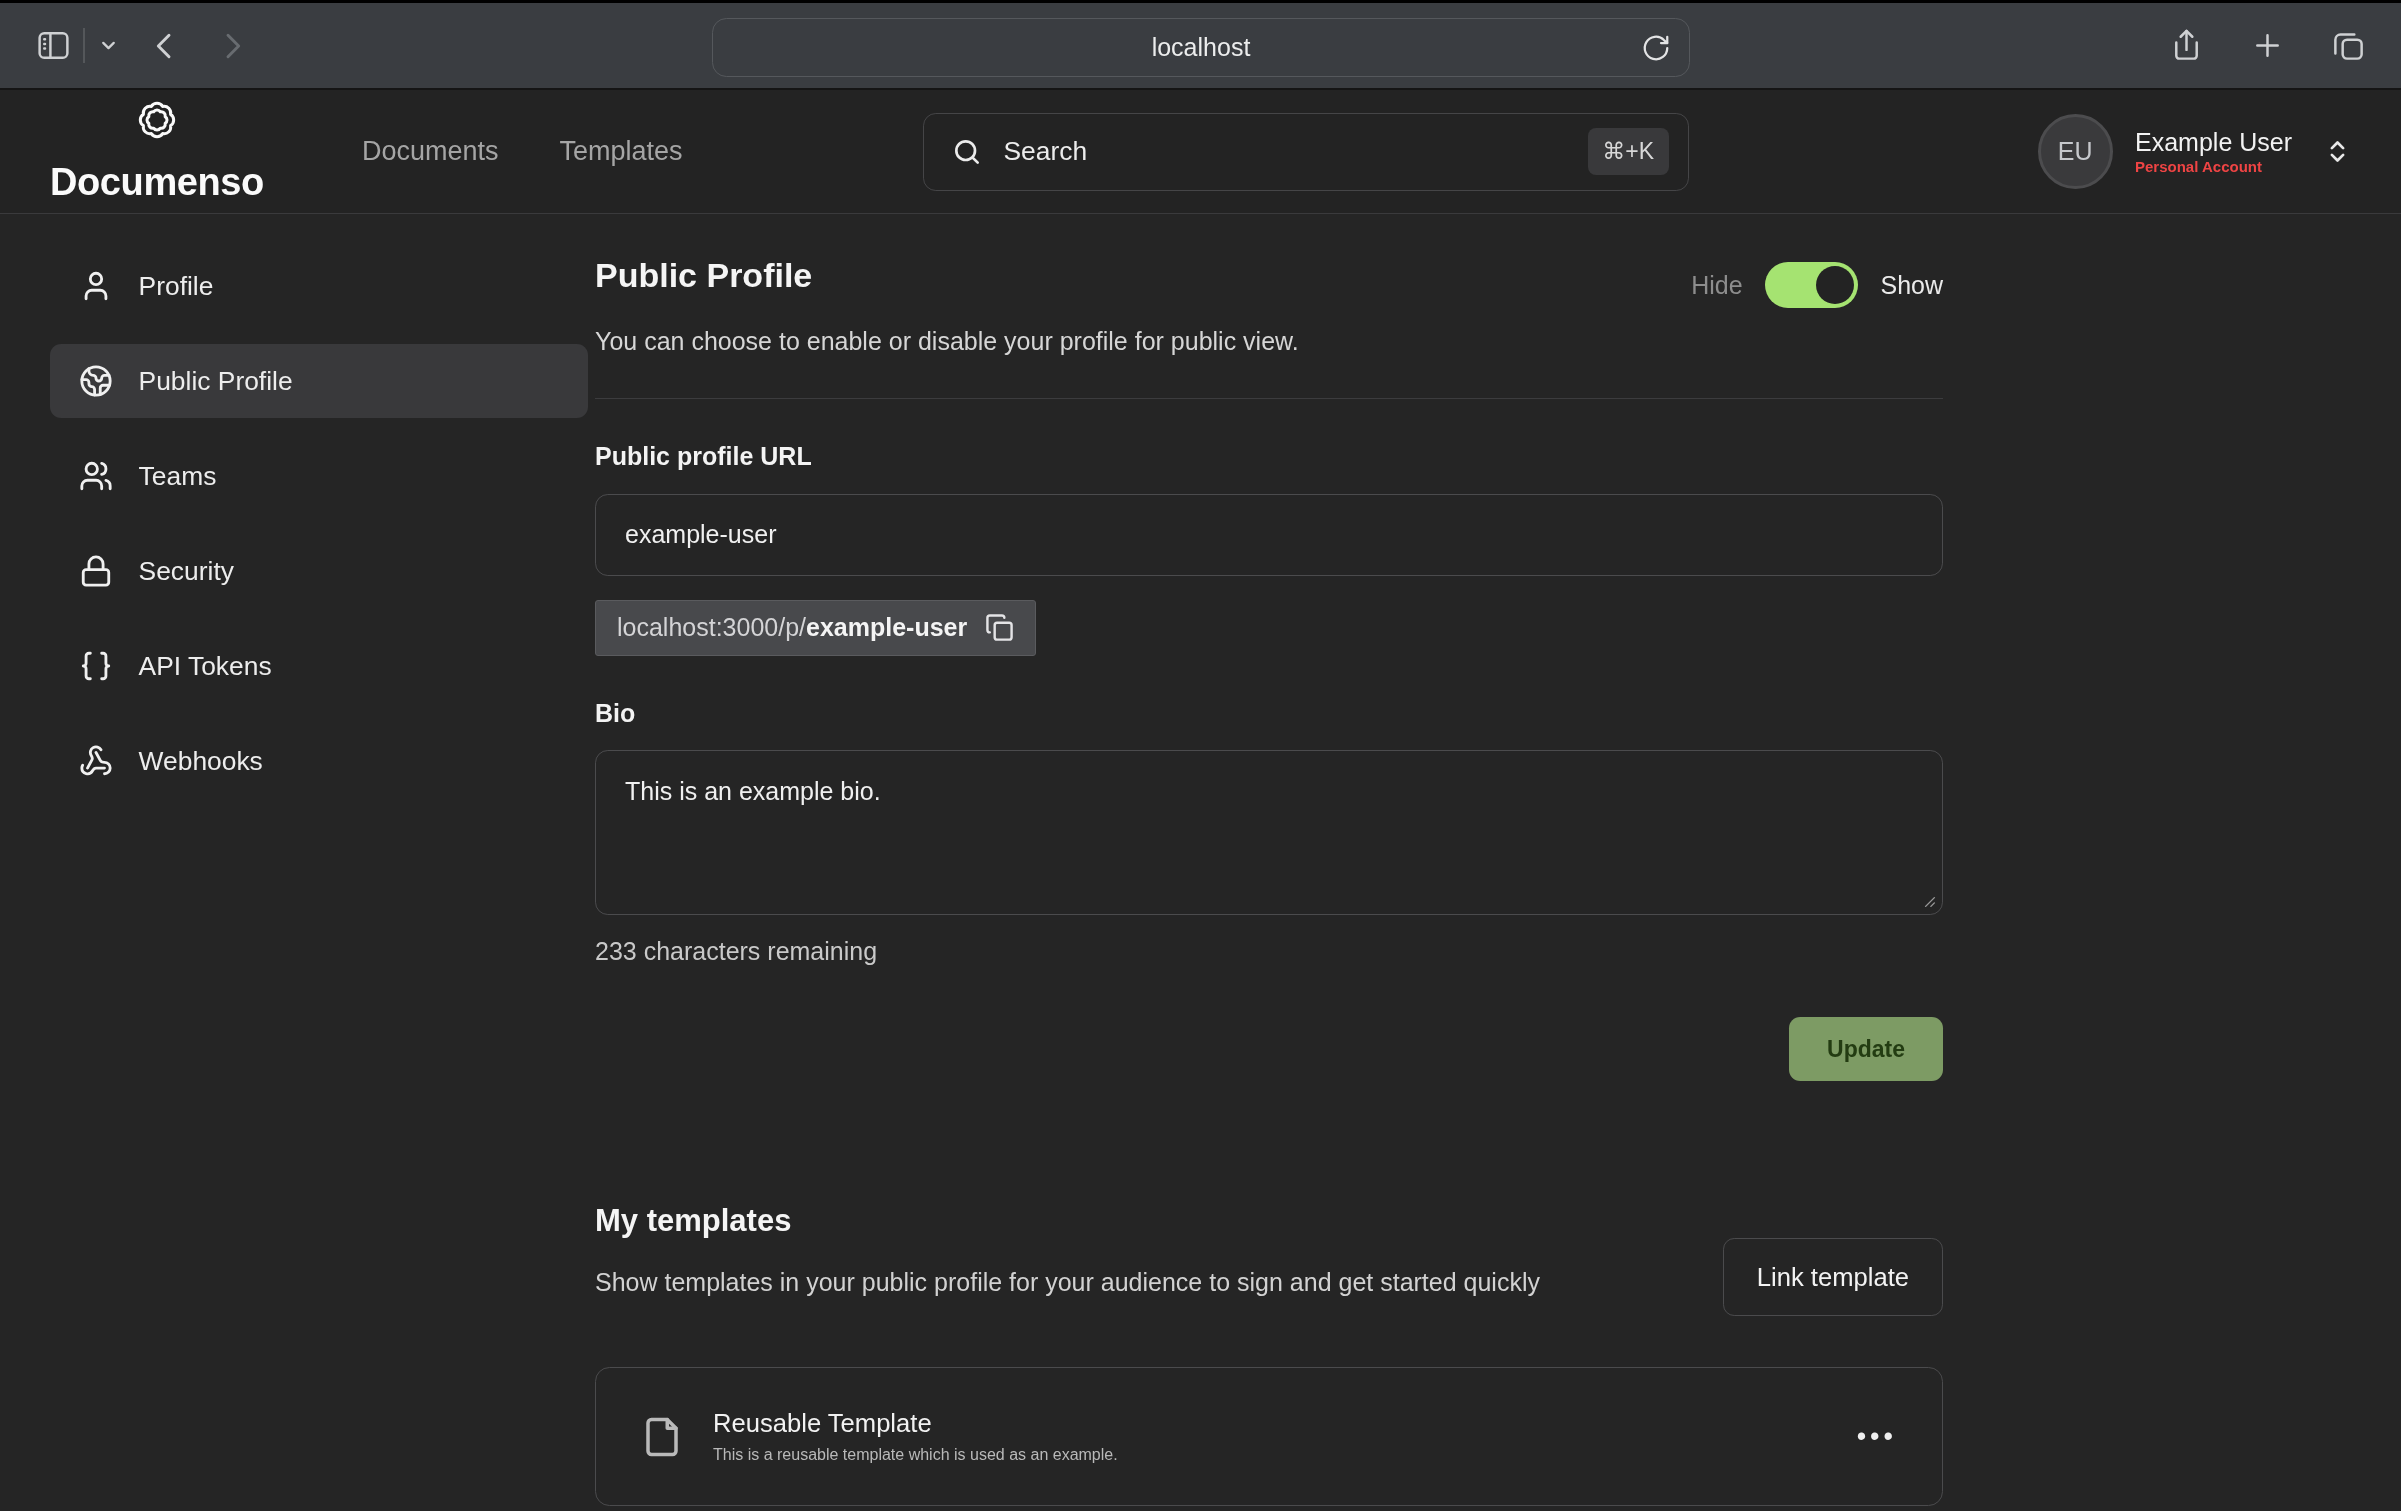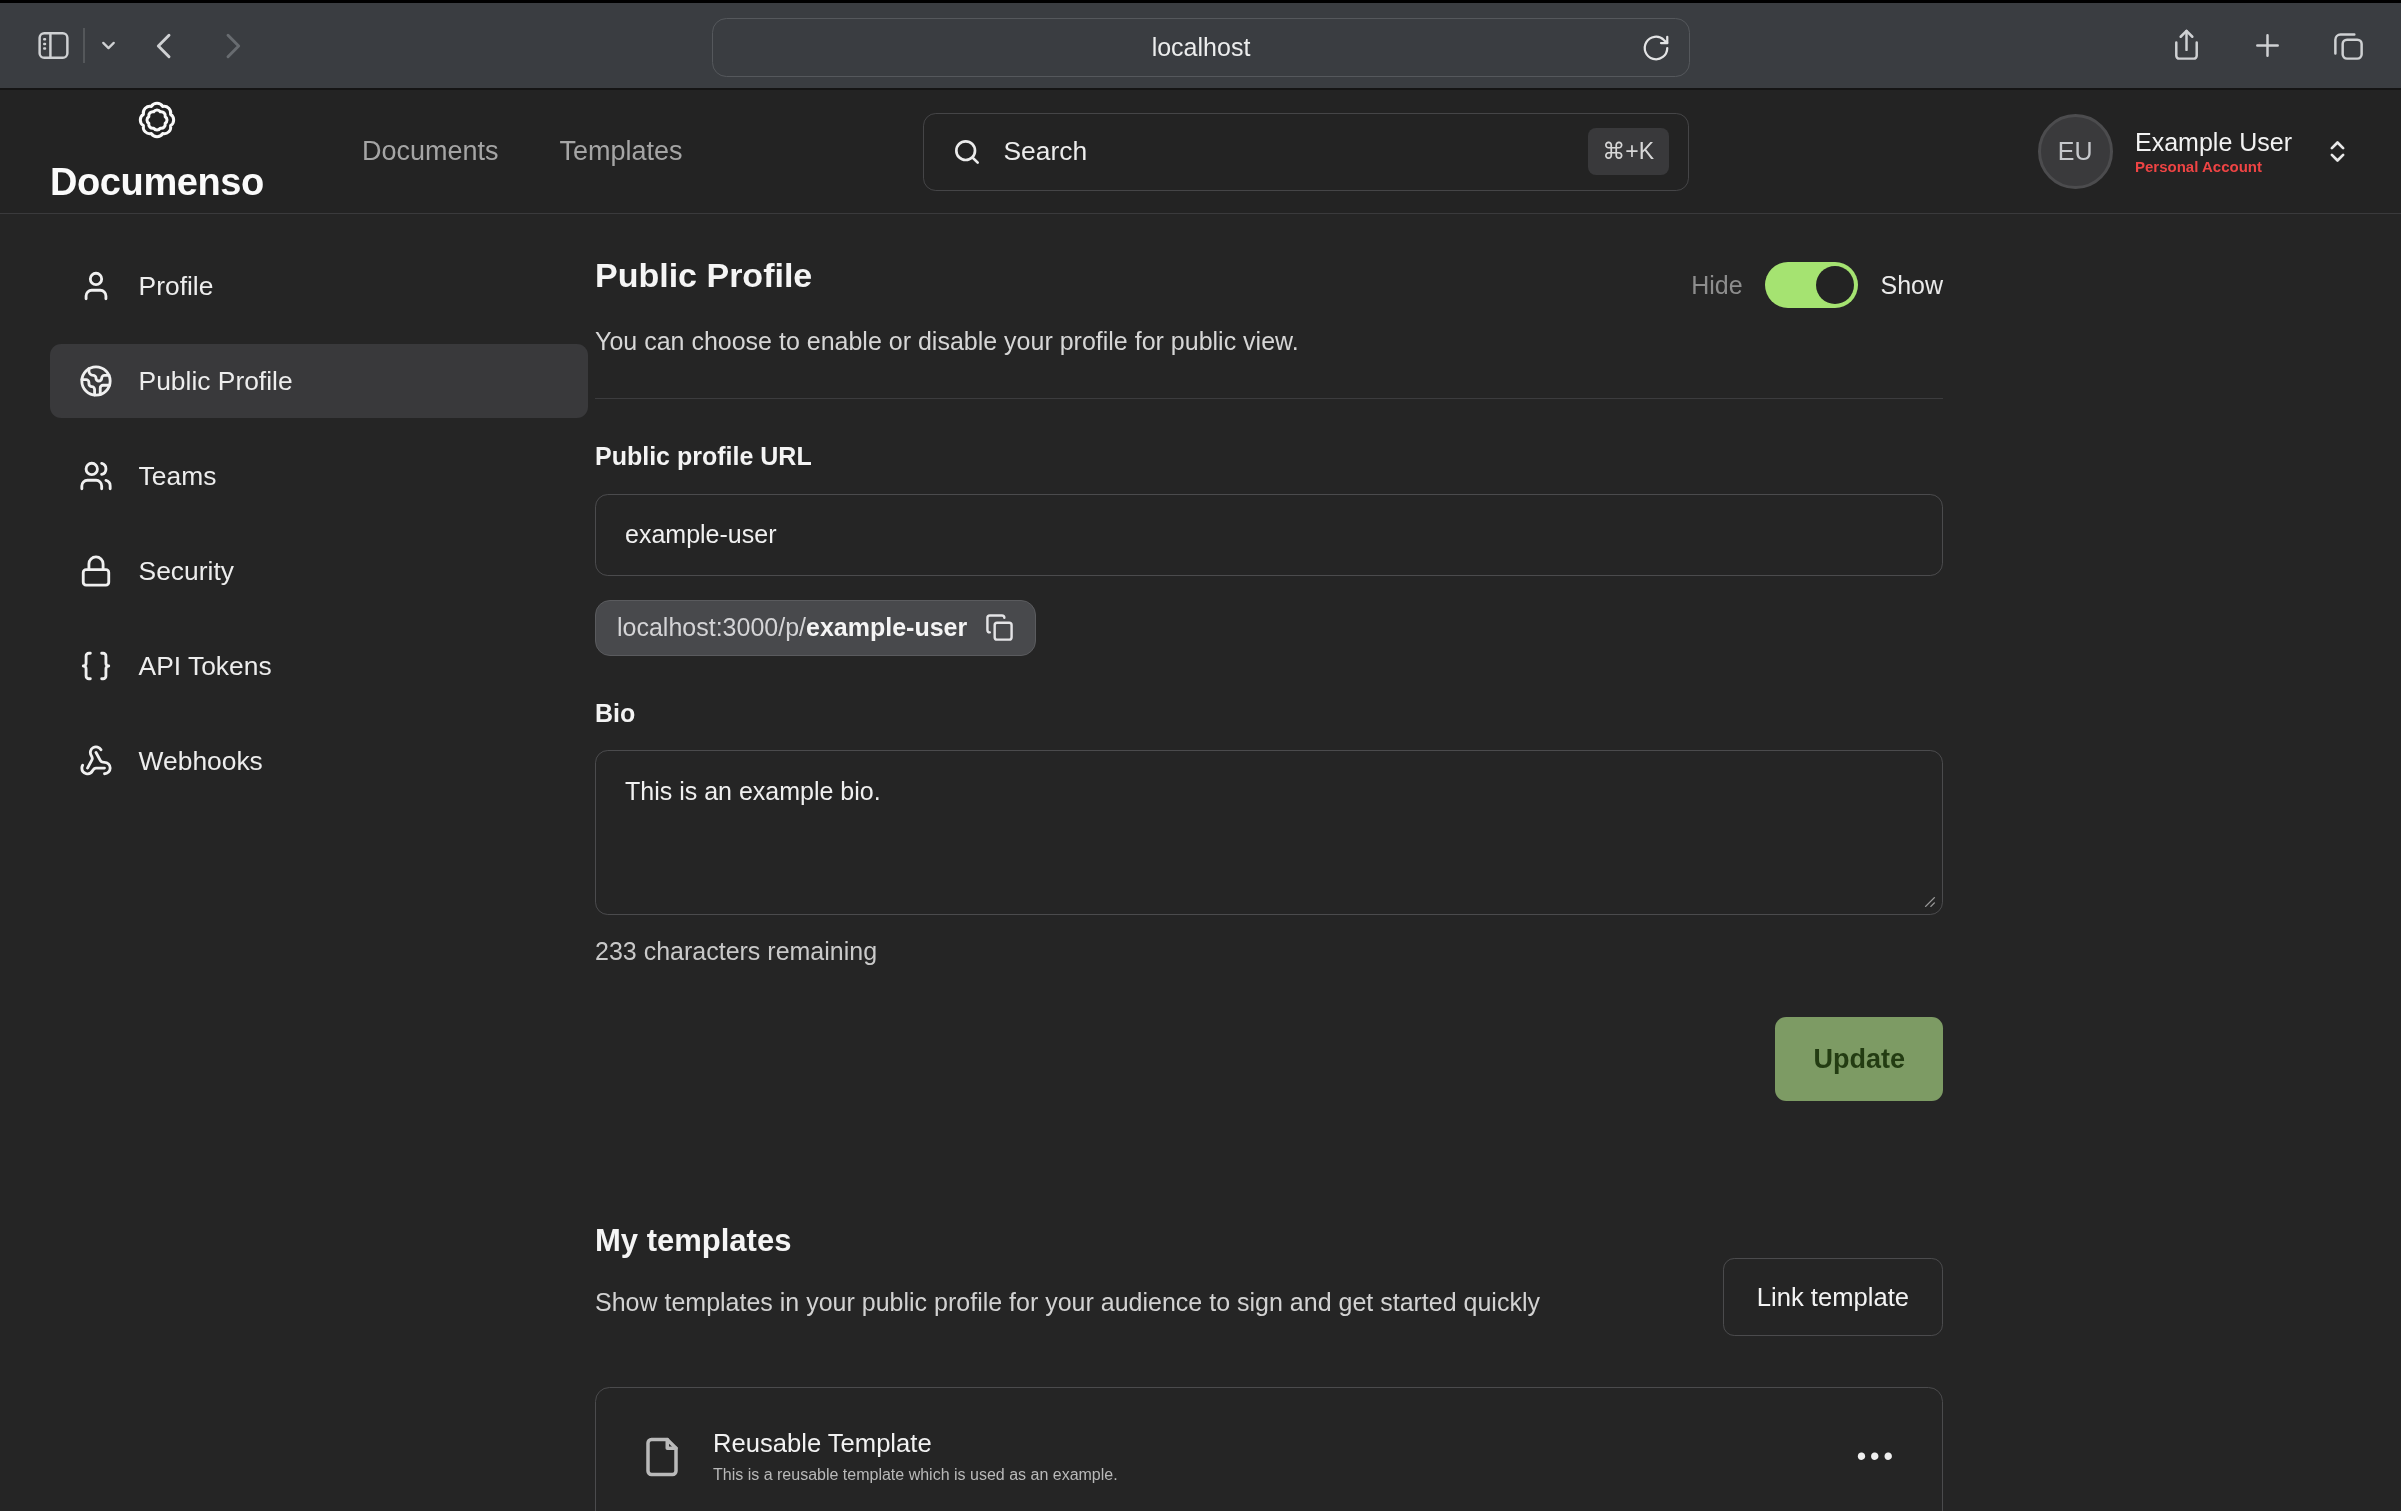--- a/index.html
+++ b/index.html
@@ -126,21 +126,21 @@
     border: 1.6px solid #4b4b4d; border-radius: 12.8px;
     padding: 0 29px;
     font-size: 25px; color: #f0f0f0;
     font-family: "Liberation Sans", sans-serif;
     outline: none;
   }
   .url-pill {
     margin-top: 24px;
     display: inline-flex; align-items: center; gap: 17.6px;
     height: 56px; padding: 0 21px;
-    background: #48494c; border: 1.6px solid #5a5b5e; border-radius: 15px;
+    background: #48494c; border: 1.6px solid #5a5b5e; border-radius: 3px;
     font-size: 25px; color: #d4d4d6;
     cursor: pointer;
   }
   .url-pill .slug { font-weight: 700; color: #f4f4f4; }
   .url-pill .copy { color: #e4e4e6; }
 
   .bio-wrap { position: relative; margin-top: 22.4px; }
   .bio-area {
     width: 100%; height: 165px;
     background: transparent;
@@ -150,22 +150,22 @@
     font-family: "Liberation Sans", sans-serif;
     resize: none; outline: none;
   }
   .resize-handle { position: absolute; right: 6.4px; bottom: 9.6px; color: #9a9a9a; pointer-events: none; }
   .chars-remaining { margin-top: 19px; font-size: 25px; color: #c9c9c9; }
 
   .update-row { display: flex; justify-content: flex-end; margin-top: 51px; }
   .btn-update {
     background: #7d9b64; color: #233c12;
     border: none; border-radius: 11.2px;
-    height: 84px; padding: 0 38px;
-    font-size: 27px; font-weight: 600;
+    height: 64px; padding: 0 38px;
+    font-size: 23px; font-weight: 600;
     font-family: "Liberation Sans", sans-serif;
     cursor: pointer;
   }
 
   .templates-head { display: flex; justify-content: space-between; align-items: flex-start; margin-top: 122px; }
   .templates-title { font-size: 31px; font-weight: 700; color: #f5f5f5; }
   .templates-desc { margin-top: 22.4px; font-size: 25px; color: #d2d2d2; max-width: 1072px; line-height: 1.65; }
   .btn-link-template {
     background: transparent; color: #f3f3f3;
     border: 1.6px solid #4b4b4d; border-radius: 11.2px;

